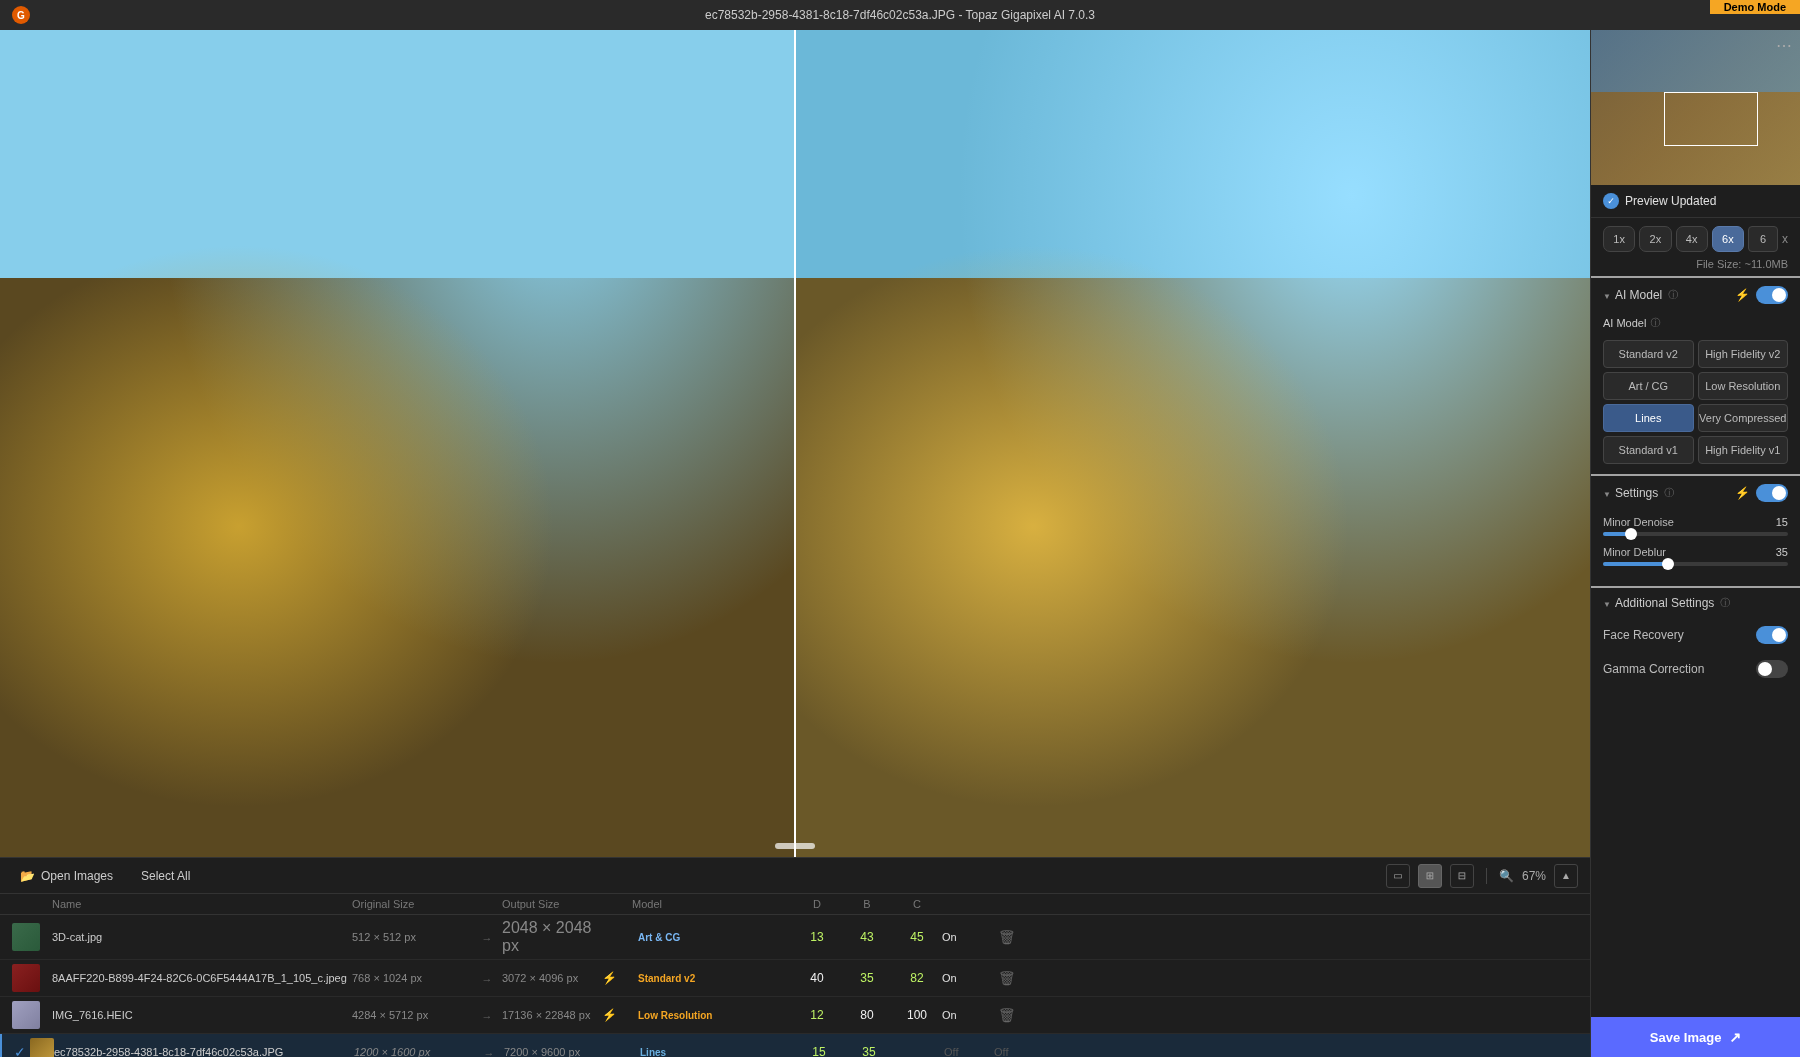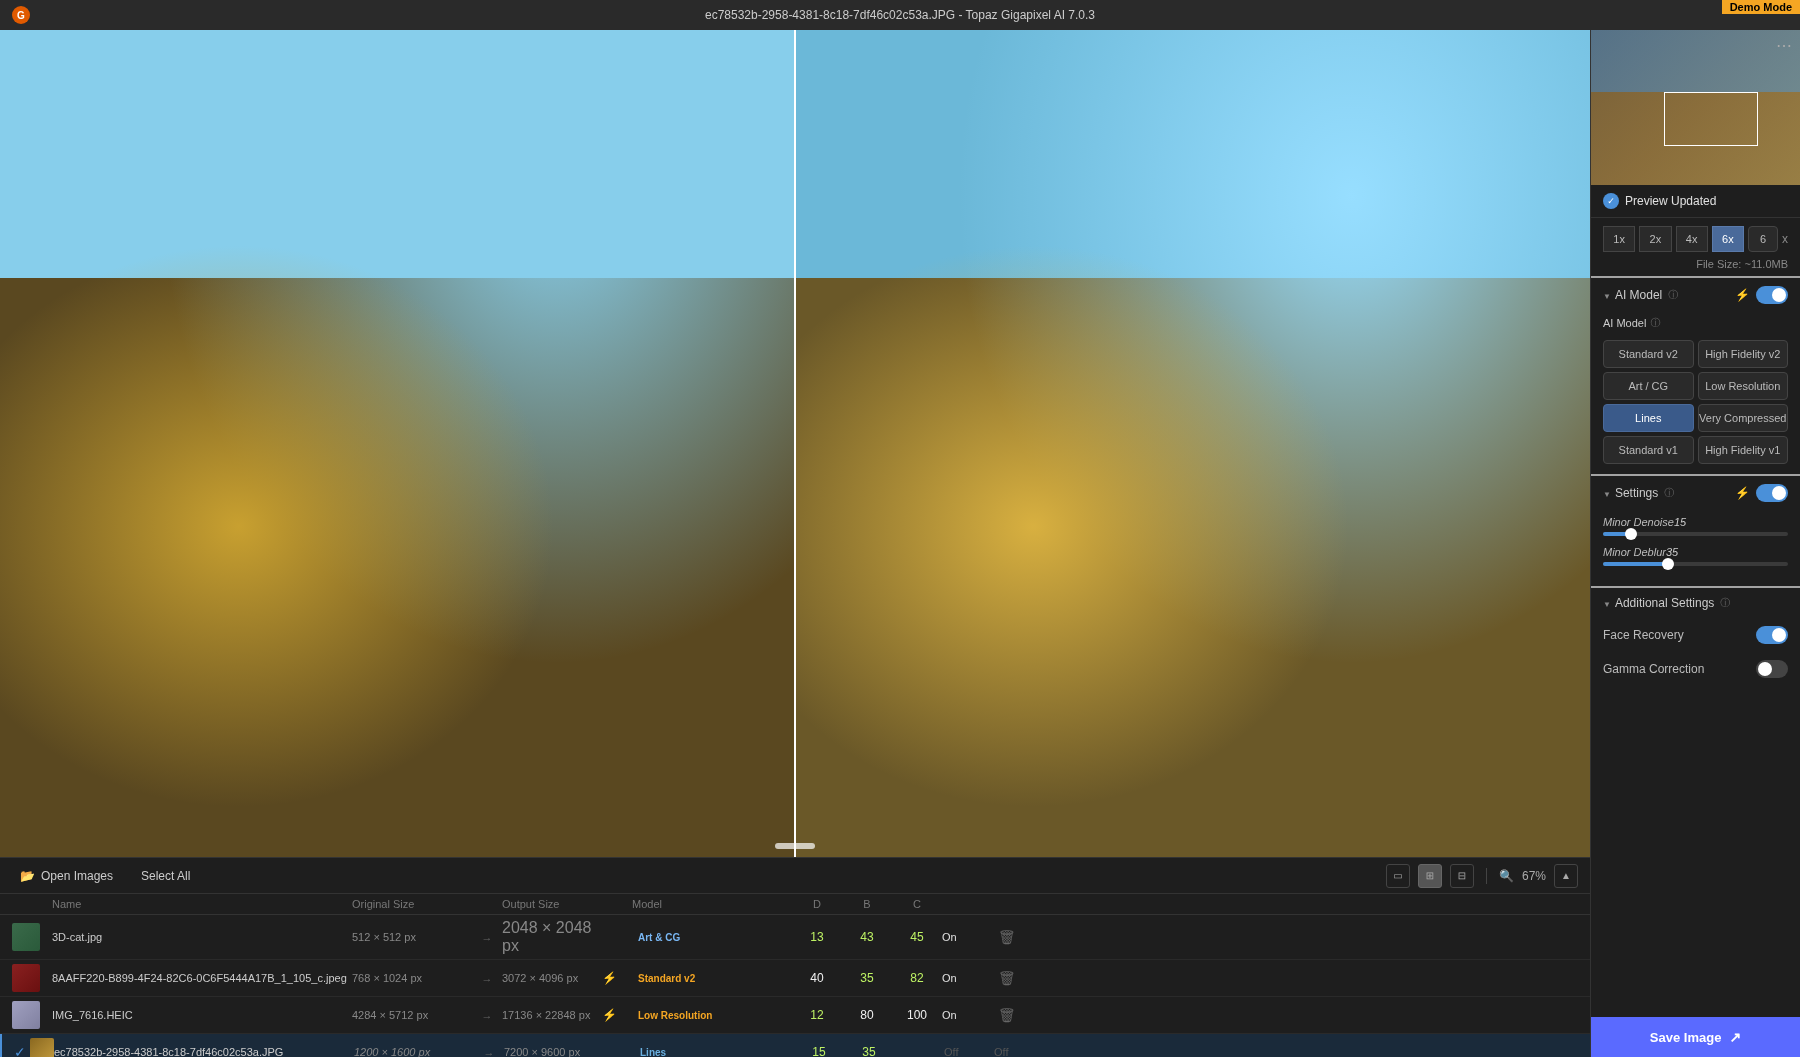--- a/index.html
+++ b/index.html
@@ -50,21 +50,21 @@
     }
     .demo-mode-btn {
       position: absolute;
       right: 0;
       top: 0;
       height: 14px;
       background: #f5a623;
       color: #000;
       font-size: 11px;
       font-weight: 600;
-      padding: 0 8px;
+      padding: 0 14px;
       border: none;
       cursor: pointer;
     }
 
     
     .main-content {
       display: flex;
       flex: 1;
       overflow: hidden;
     }
@@ -359,21 +359,21 @@
       flex-shrink: 0;
     }
     .scale-btn {
       flex: 1;
       height: 26px;
       background: #2a2a2a;
       border: 1px solid #444;
       color: #bbb;
       font-size: 11px;
       cursor: pointer;
-      border-radius: 0;
+      border-radius: 7px;
     }
     .scale-btn.active {
       background: #4a6a9a;
       border-color: #5a7aaa;
       color: white;
     }
     .scale-input {
       width: 30px;
       height: 26px;
       background: #2a2a2a;
@@ -484,23 +484,22 @@
 
     
     .settings-content {
       padding: 6px 12px 10px;
     }
     .slider-row {
       margin-bottom: 10px;
     }
     .slider-label-row {
       display: flex;
-      justify-content: flex-start;
+      justify-content: space-between;
       margin-bottom: 4px;
-      font-style: italic;
     }
     .slider-label {
       color: #bbb;
       font-size: 11px;
     }
     .slider-value {
       color: #ccc;
       font-size: 11px;
     }
     .slider-track {

